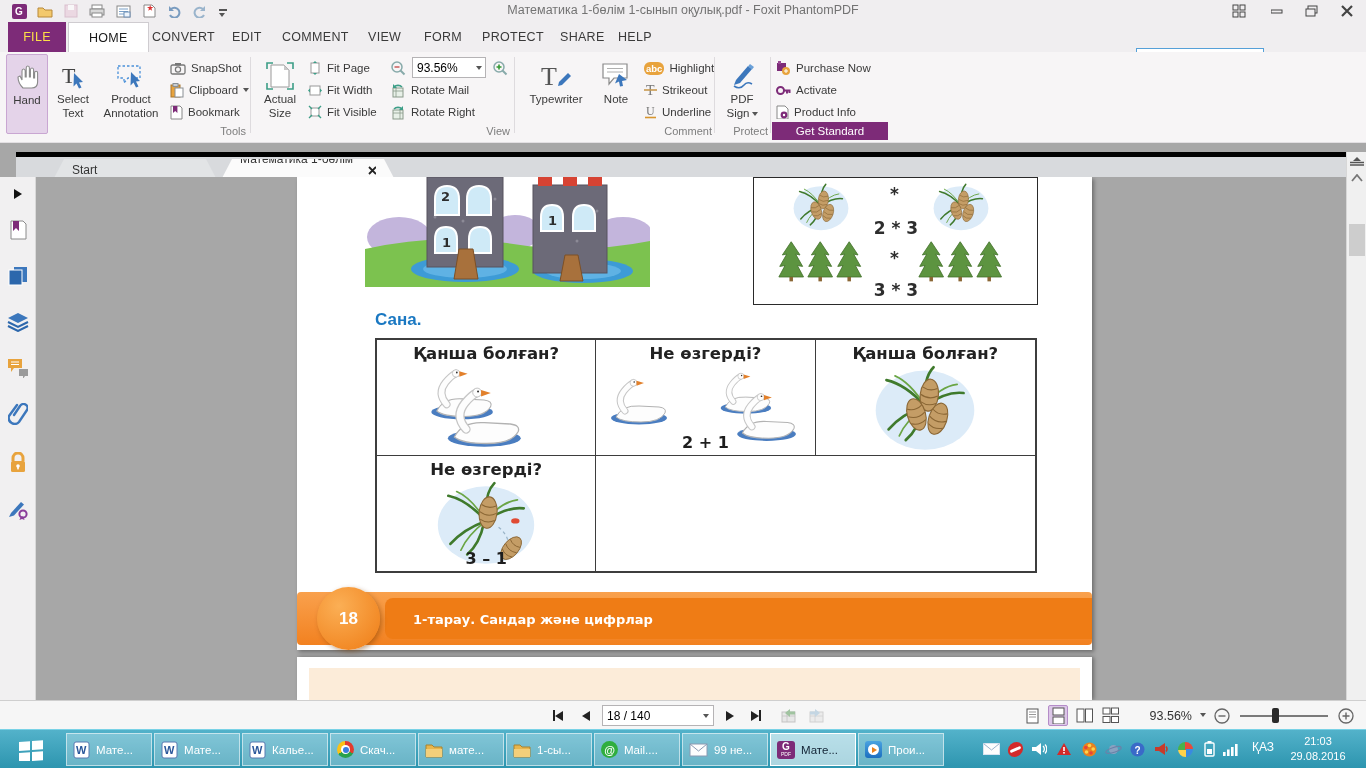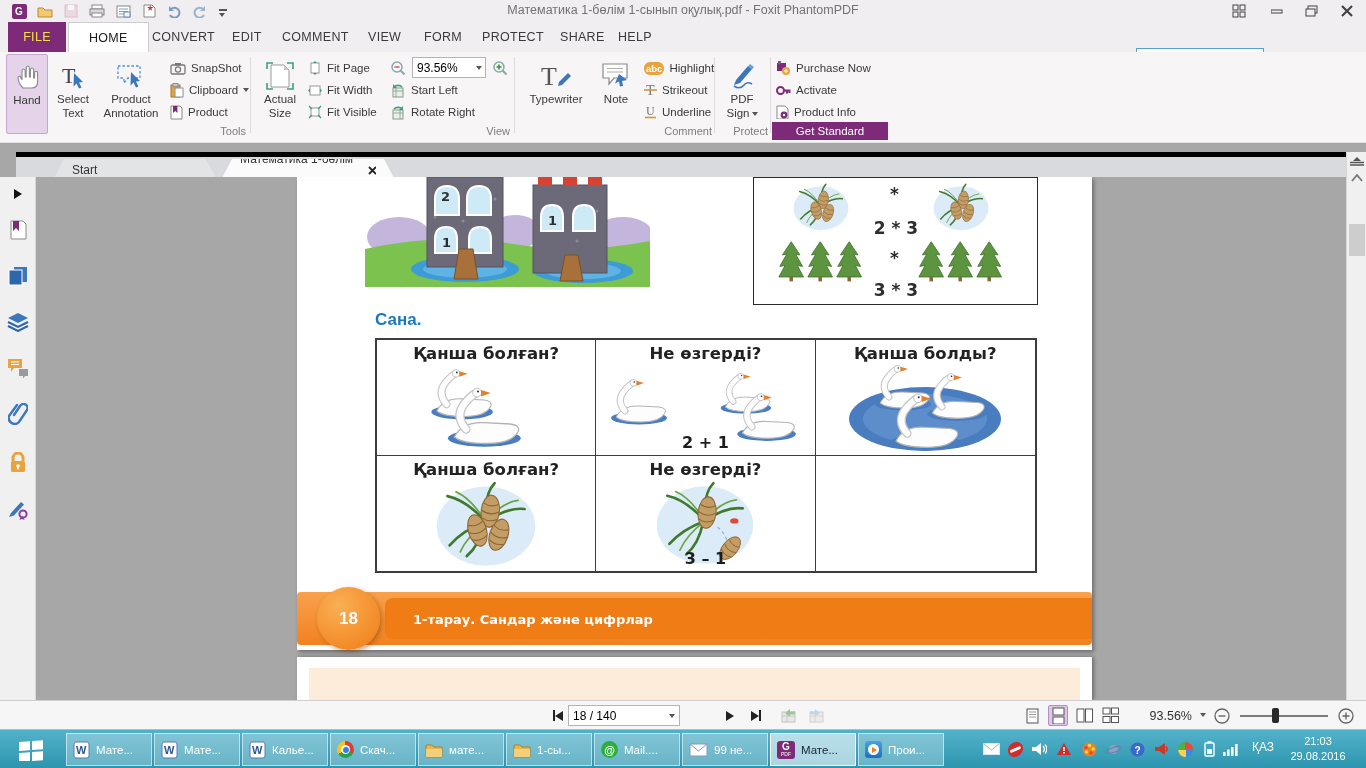--- a/index.html
+++ b/index.html
@@ -315,21 +315,21 @@
           <rect x="5" y="5" width="8" height="9" fill="#fff" stroke="#8a8f94"></rect>
         </svg>
       <span>Clipboard</span>
       <span class="caret"></span>
     </div>
     <div class="smi" style="left:170px;top:50px">
       <svg width="13" height="15">
           <path d="M1 1 h9 l2 2 v11 H1z" fill="#fff" stroke="#888"></path>
           <path d="M3 1 v7 l2.2 -2 2.2 2 V1z" fill="#7d2b78"></path>
         </svg>
-      <span>Product</span>
+      <span>Bookmark</span>
     </div>
     <div class="glabel" style="left:6px;width:240px">Tools</div>
     <div class="gsep" style="left:250px"></div>
 
     <div class="bigbtn" style="left:256px;width:48px">
       <span class="bicon">
         <svg width="30" height="30">
             <path d="M6 4 h13 l5 5 v17 H6z" fill="#fff" stroke="#9a9a9a"></path>
             <path d="M19 4 l5 5 h-5z" fill="#c9c9c9"></path>
             <path d="M2 8 v-6 h6 M28 2 h0 M2 22 v6 h6 M28 22 v6 h-6 M22 2 h6 v6" fill="none" stroke="#3d9e87" stroke-width="1.6"></path>
@@ -376,21 +376,21 @@
           <path d="M10.5 10.5 l4 4" stroke="#8aa" stroke-width="2"></path>
         </svg>
     </div>
     <div class="smi" style="left:390px;top:28px">
       <svg width="16" height="15">
           <rect x="3" y="5" width="10" height="9" fill="#e8f0e8" stroke="#8a9a8a"></rect>
           <path d="M3 8 h10 M6 5 v9" stroke="#8a9a8a" stroke-width=".8"></path>
           <path d="M12 4 a5 4 0 0 0 -8 0" fill="none" stroke="#3d9e87" stroke-width="1.6"></path>
           <path d="M3 1 v4 h4z" fill="#3d9e87"></path>
         </svg>
-      <span>Start Left</span>
+      <span>Rotate Mail</span>
     </div>
     <div class="smi" style="left:390px;top:50px">
       <svg width="16" height="15">
           <rect x="3" y="5" width="10" height="9" fill="#e8f0e8" stroke="#8a9a8a"></rect>
           <path d="M3 8 h10 M10 5 v9" stroke="#8a9a8a" stroke-width=".8"></path>
           <path d="M4 4 a5 4 0 0 1 8 0" fill="none" stroke="#3d9e87" stroke-width="1.6"></path>
           <path d="M13 1 v4 h-4z" fill="#3d9e87"></path>
         </svg>
       <span>Rotate Right</span>
     </div>
@@ -623,30 +623,20 @@
         <div class="pcell">
           <div class="celltitle">Не өзгерді?</div>
           <svg width="210" height="90">
             <use href="#swan" transform="translate(8,14) scale(1.0)"></use>
             <use href="#swan" transform="translate(118,8) scale(.9)"></use>
             <use href="#swan" transform="translate(134,28) scale(1.05)"></use>
           </svg>
           <div class="formula">2 + 1</div>
         </div>
         <div class="pcell">
-          <div class="celltitle">Қанша болды?</div>
-          <svg width="210" height="92">
-            <ellipse cx="105" cy="56" rx="76" ry="32" fill="#4a7dc0"></ellipse>
-            <ellipse cx="105" cy="56" rx="62" ry="25" fill="#5d8ecb"></ellipse>
-            <use href="#swan" transform="translate(52,0) scale(1.0)"></use>
-            <use href="#swan" transform="translate(104,8) scale(1.05)"></use>
-            <use href="#swan" transform="translate(66,28) scale(1.25)"></use>
-          </svg>
-        </div>
-        <div class="pcell">
           <div class="celltitle">Қанша болған?</div>
           <svg width="120" height="90" viewBox="0 0 96 84">
               <use href="#branch3"></use>
             </svg>
         </div>
         <div class="pcell">
           <div class="celltitle">Не өзгерді?</div>
           <svg width="120" height="88" viewBox="0 0 96 84">
               <use href="#branchfall"></use>
             </svg>
@@ -681,21 +671,21 @@
   </div>
 
   <div class="statusbar">
     <div class="navbtn" style="left:548px">
         <span class="bar-v"></span>
         <span class="tri-l"></span>
       </div>
     <div class="navbtn" style="left:576px">
         <span class="tri-l"></span>
       </div>
-    <div class="combo" style="position:absolute;left:568px;top:4px;width:112px">
+    <div class="combo" style="position:absolute;left:602px;top:4px;width:112px">
       <input value="18 / 140" style="">
       <span class="caret" style="margin-right:4px"></span>
     </div>
     <div class="navbtn" style="left:720px">
         <span class="tri-r"></span>
       </div>
     <div class="navbtn" style="left:746px">
         <span class="tri-r"></span>
         <span class="bar-v"></span>
       </div>

